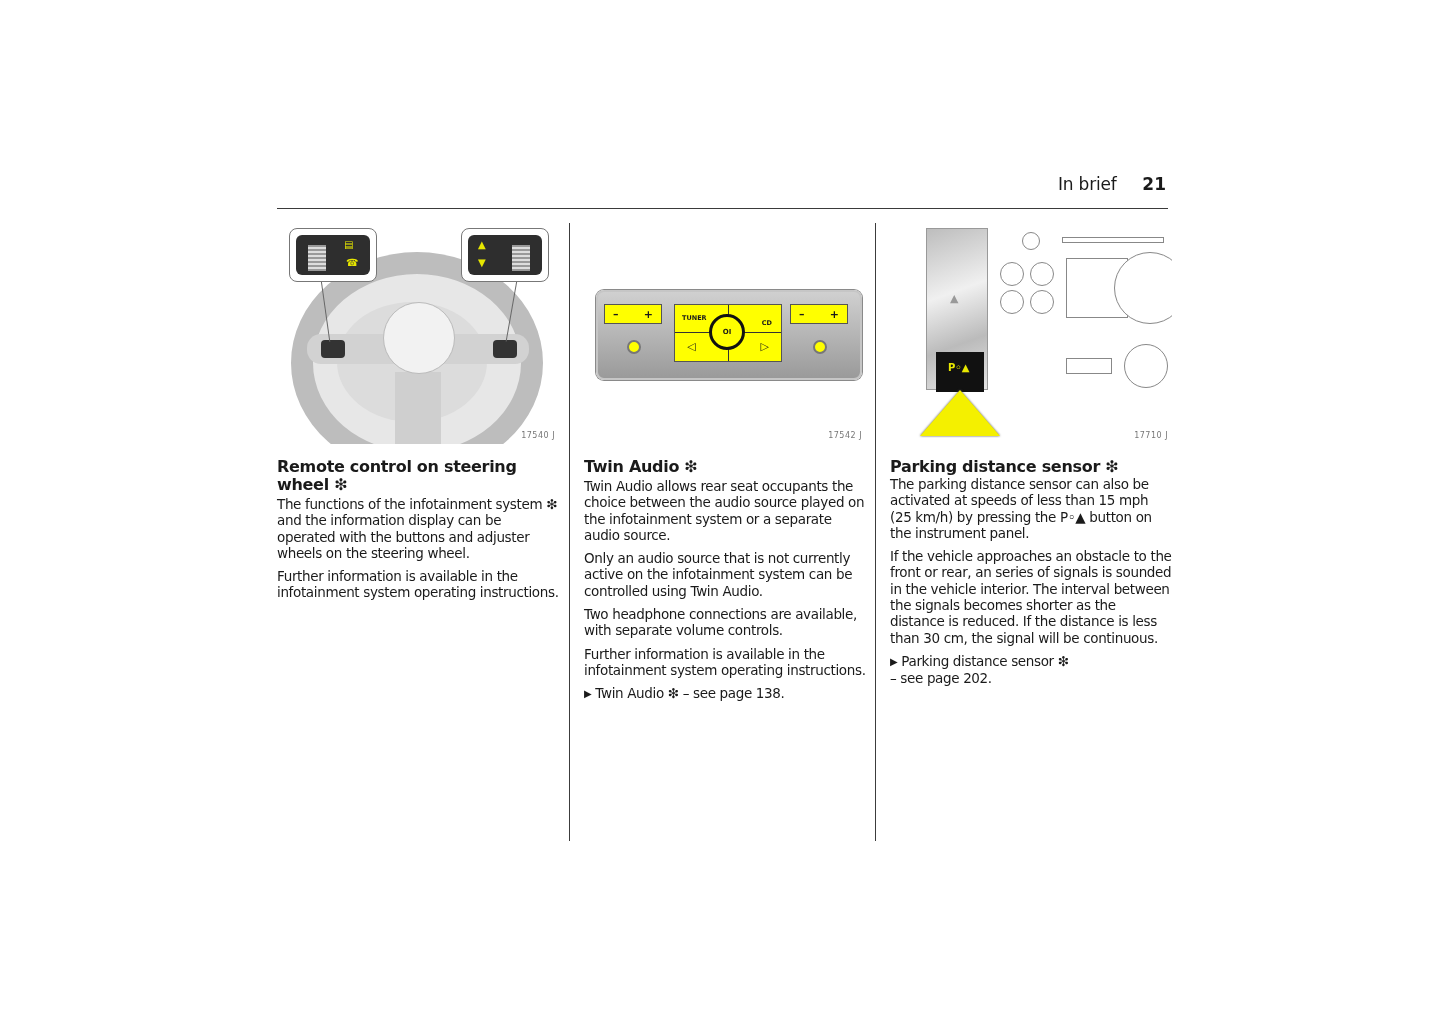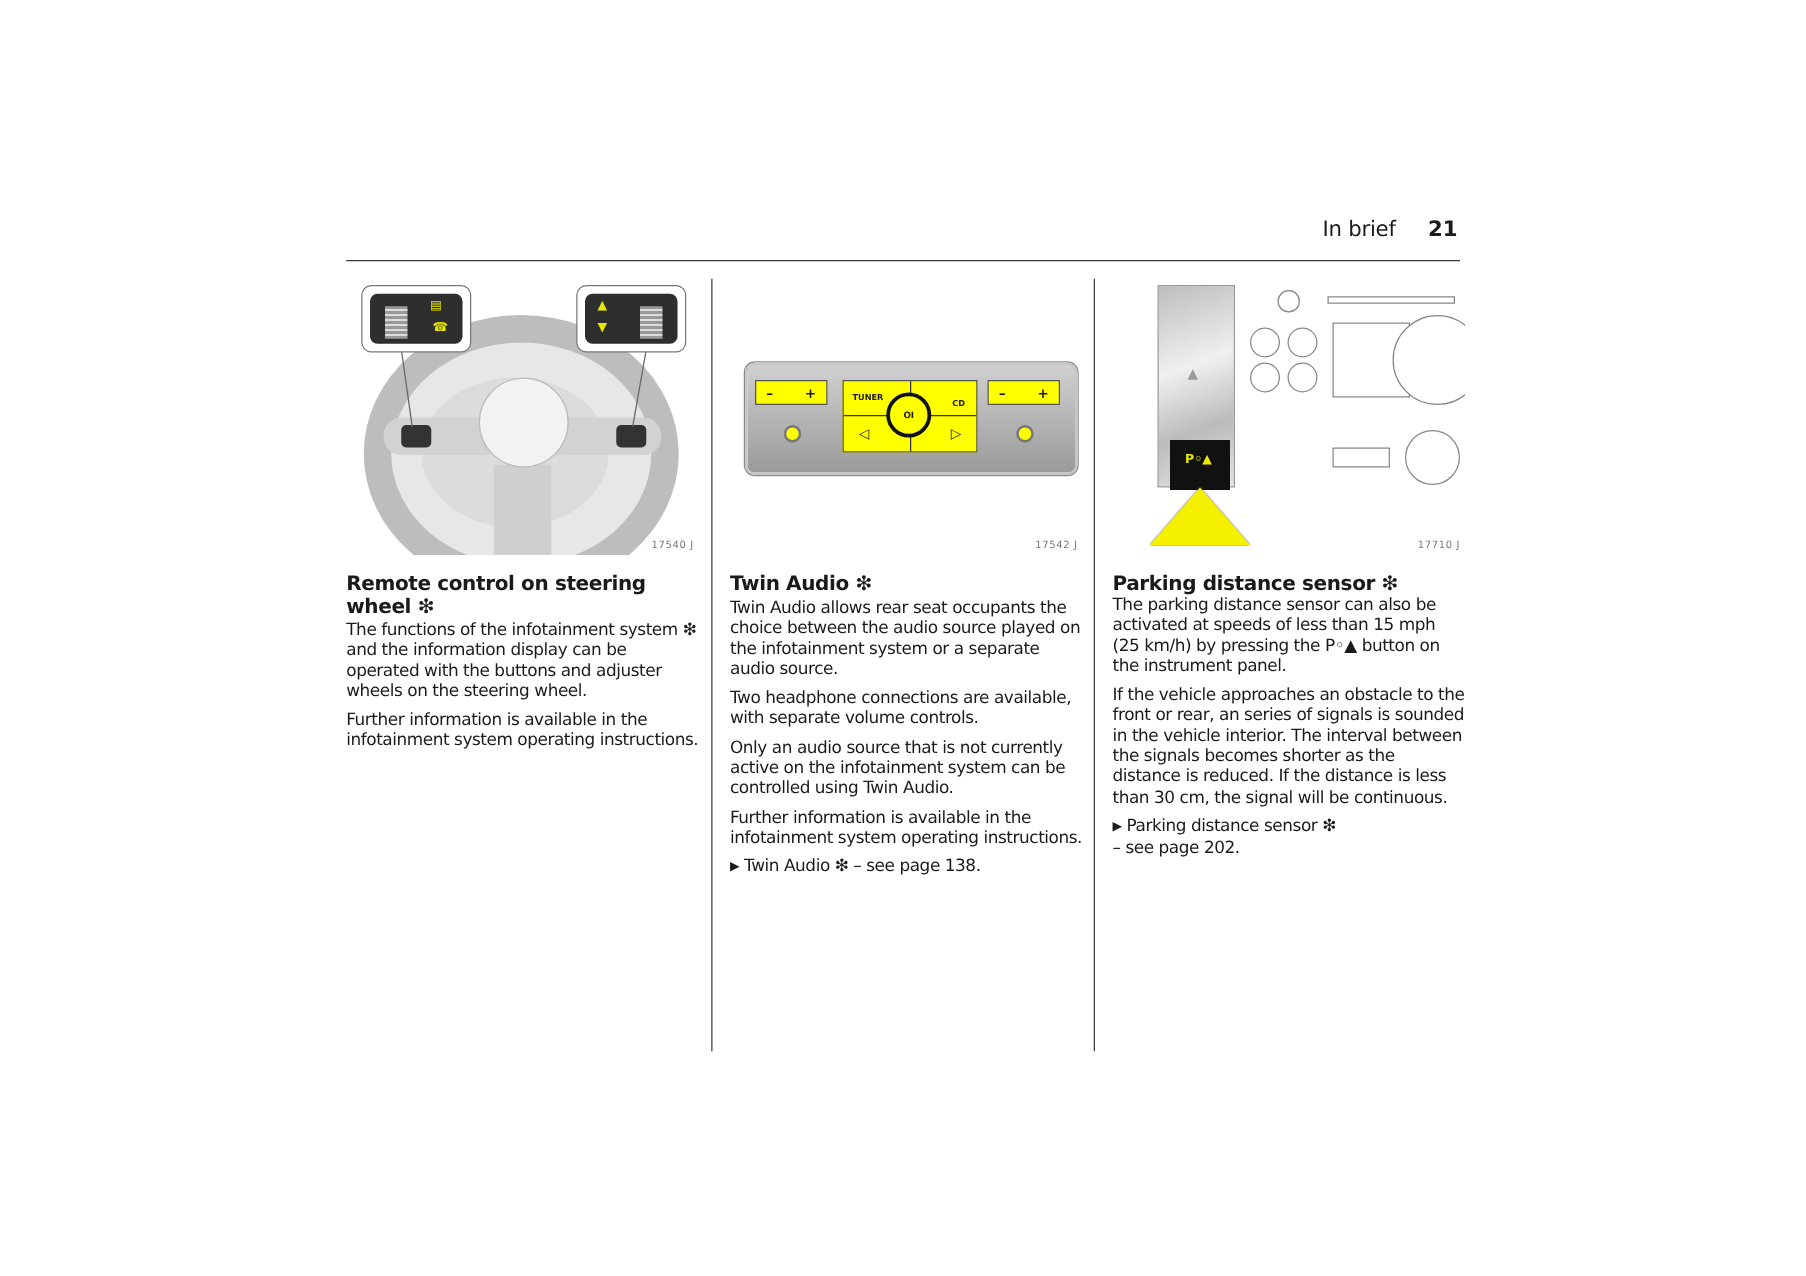--- a/index.html
+++ b/index.html
@@ -118,22 +118,22 @@
       <div class="vol" style="left:192px">
         <span>–</span>
         <span>+</span>
       </div>
       <div class="jack" style="left:215px"></div>
     </div>
     <span class="fig-code">17542 J</span>
   </div>
   <div class="heading">Twin Audio ❇</div>
   <p class="p first">Twin Audio allows rear seat occupants the choice between the audio source played on the infotainment system or a separate audio source.</p>
+  <p class="p">Only an audio source that is not currently active on the infotainment system can be controlled using Twin Audio.</p>
   <p class="p">Two headphone connections are available, with separate volume controls.</p>
-  <p class="p">Only an audio source that is not currently active on the infotainment system can be controlled using Twin Audio.</p>
   <p class="p">Further information is available in the infotainment system operating instructions.</p>
   <p class="p">
     <span class="tri">▶</span>
     <span>Twin Audio ❇ – see page 138.</span>
   </p>
 </div>
 
 <div class="col" style="left:890px">
   <div class="fig">
     <div class="strip"></div>

